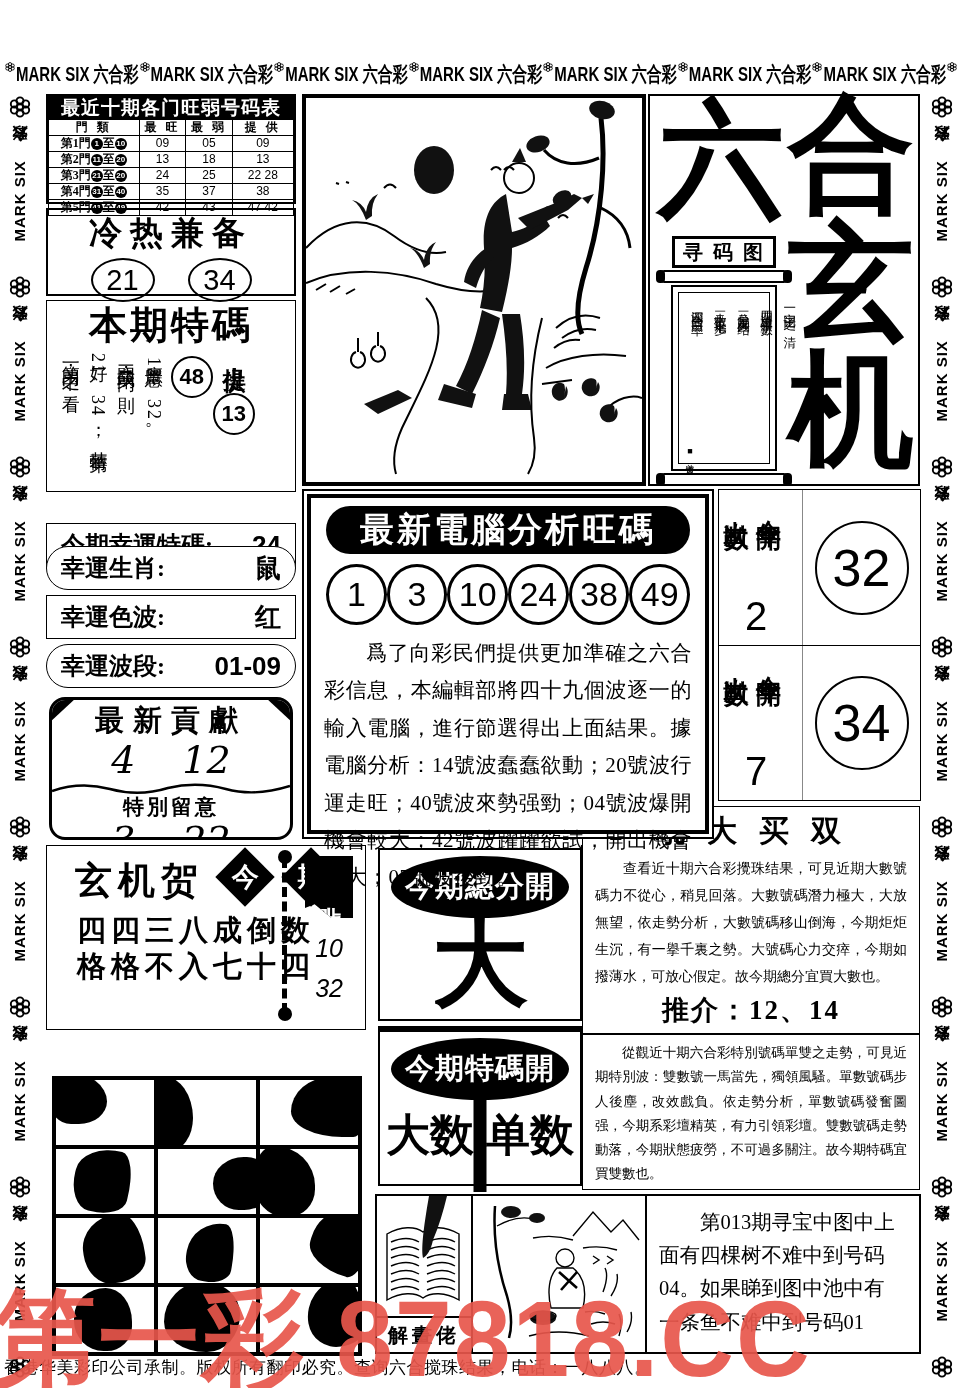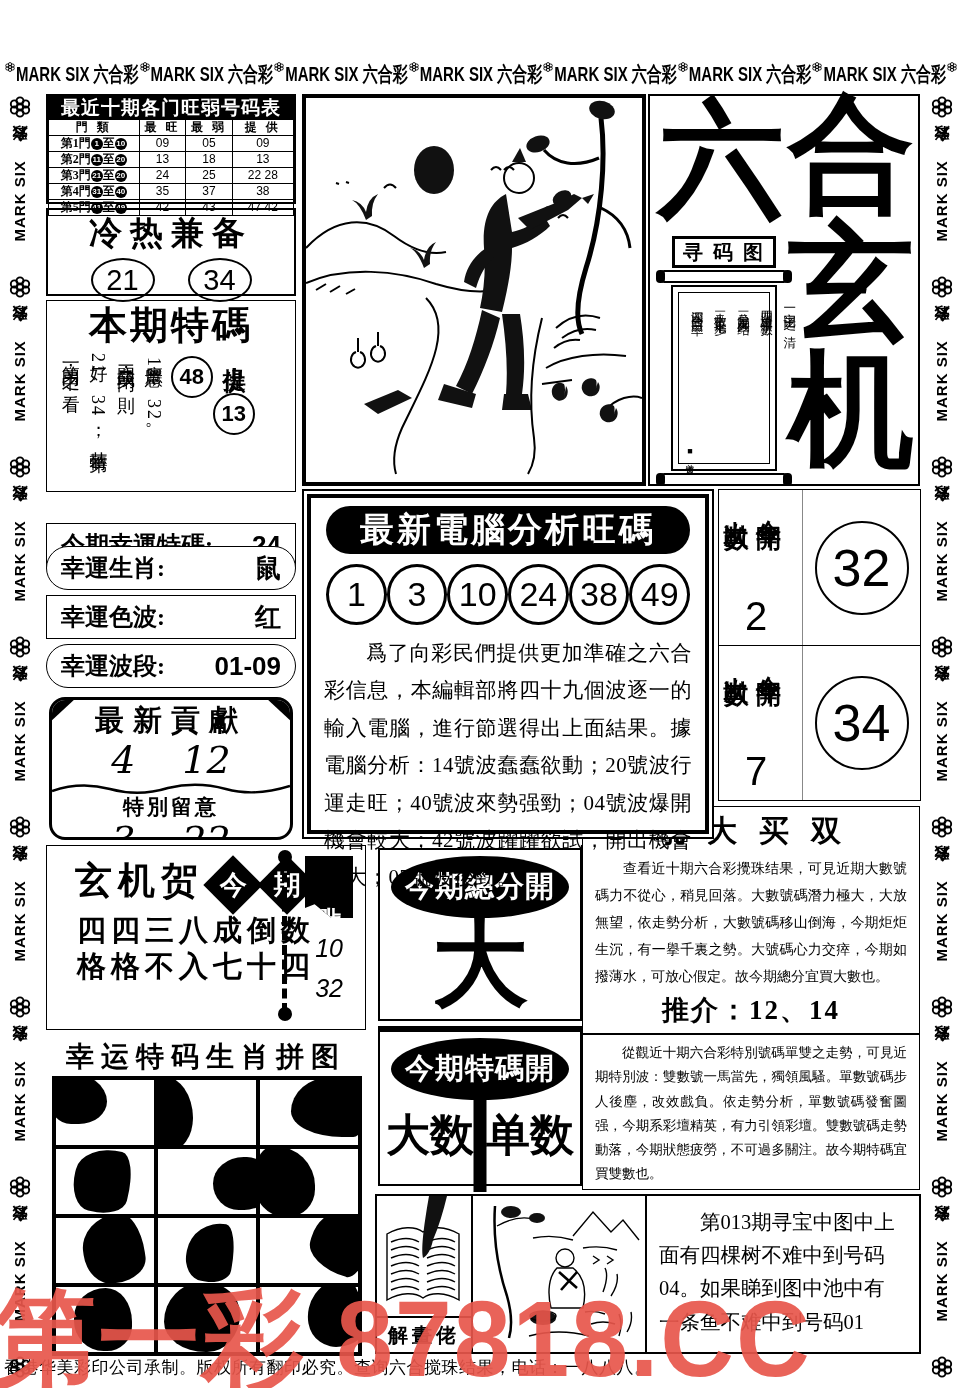--- a/index.html
+++ b/index.html
@@ -67,21 +67,21 @@
   .contrib:before{content:"";position:absolute;left:-2px;top:-2px;border-top:24px solid #000;
                   border-right:26px solid transparent;}
   .contrib:after{content:"";position:absolute;right:-2px;top:-2px;border-top:24px solid #000;
                  border-left:26px solid transparent;}
   .ct-title{font-size:29px;font-weight:bold;letter-spacing:9px;margin-top:1px;}
   .ct-nums{display:flex;justify-content:space-around;padding:0 36px;font-size:38px;font-style:italic;
            font-family:"DejaVu Serif",serif;line-height:1.0;}
   .ct-note{font-size:21px;font-weight:bold;letter-spacing:3px;margin-top:-4px;}
   
   .xj{left:46px;top:845px;width:320px;height:185px;border:1.5px solid #000;box-sizing:border-box;}
-  .xj-row{display:flex;align-items:flex-end;margin:10px 0 0 28px;}
+  .xj-row{display:flex;align-items:flex-start;margin:10px 0 0 28px;gap:12px;}
   .xj-prefix{font-size:37px;font-weight:bold;letter-spacing:6px;}
   .diamond{width:42px;height:42px;background:#000;transform:rotate(45deg);display:flex;align-items:center;
            justify-content:center;margin:0 4px 0 8px;}
   .diamond span{transform:rotate(-45deg);color:#fff;font-size:27px;font-weight:bold;}
   .xj-line{font-size:29px;font-weight:bold;letter-spacing:5px;margin:6px 0 0 30px;line-height:1.25;}
   .xj-dash{position:absolute;right:78px;top:12px;bottom:16px;border-left:5px dashed #000;}
   .xj-dash:before,.xj-dash:after{content:"";position:absolute;left:-9px;width:14px;height:14px;
            background:#000;border-radius:50%;}
   .xj-dash:before{top:-8px;} .xj-dash:after{bottom:-8px;}
   .tip-badge{position:absolute;right:12px;top:10px;width:48px;height:62px;background:#000;color:#fff;
@@ -653,21 +653,20 @@
         </span>
     </div>
     <div class="xj-line">四四三八成倒数</div>
     <div class="xj-line" style="margin-top:0;">格格不入七十四</div>
     <div class="xj-dash"></div>
     <div class="tip-badge">貼士</div>
     <div class="tip-num tip-n1">10</div>
     <div class="tip-num tip-n2">32</div>
   </div>
 
-  <div class="abs pz-title">幸运特码生肖拼图</div>
   <div class="abs pz-grid">
     <div class="pz-cell">
         <div class="blob"></div>
       </div>
     <div class="pz-cell">
         <div class="blob"></div>
       </div>
     <div class="pz-cell">
         <div class="blob"></div>
       </div>

